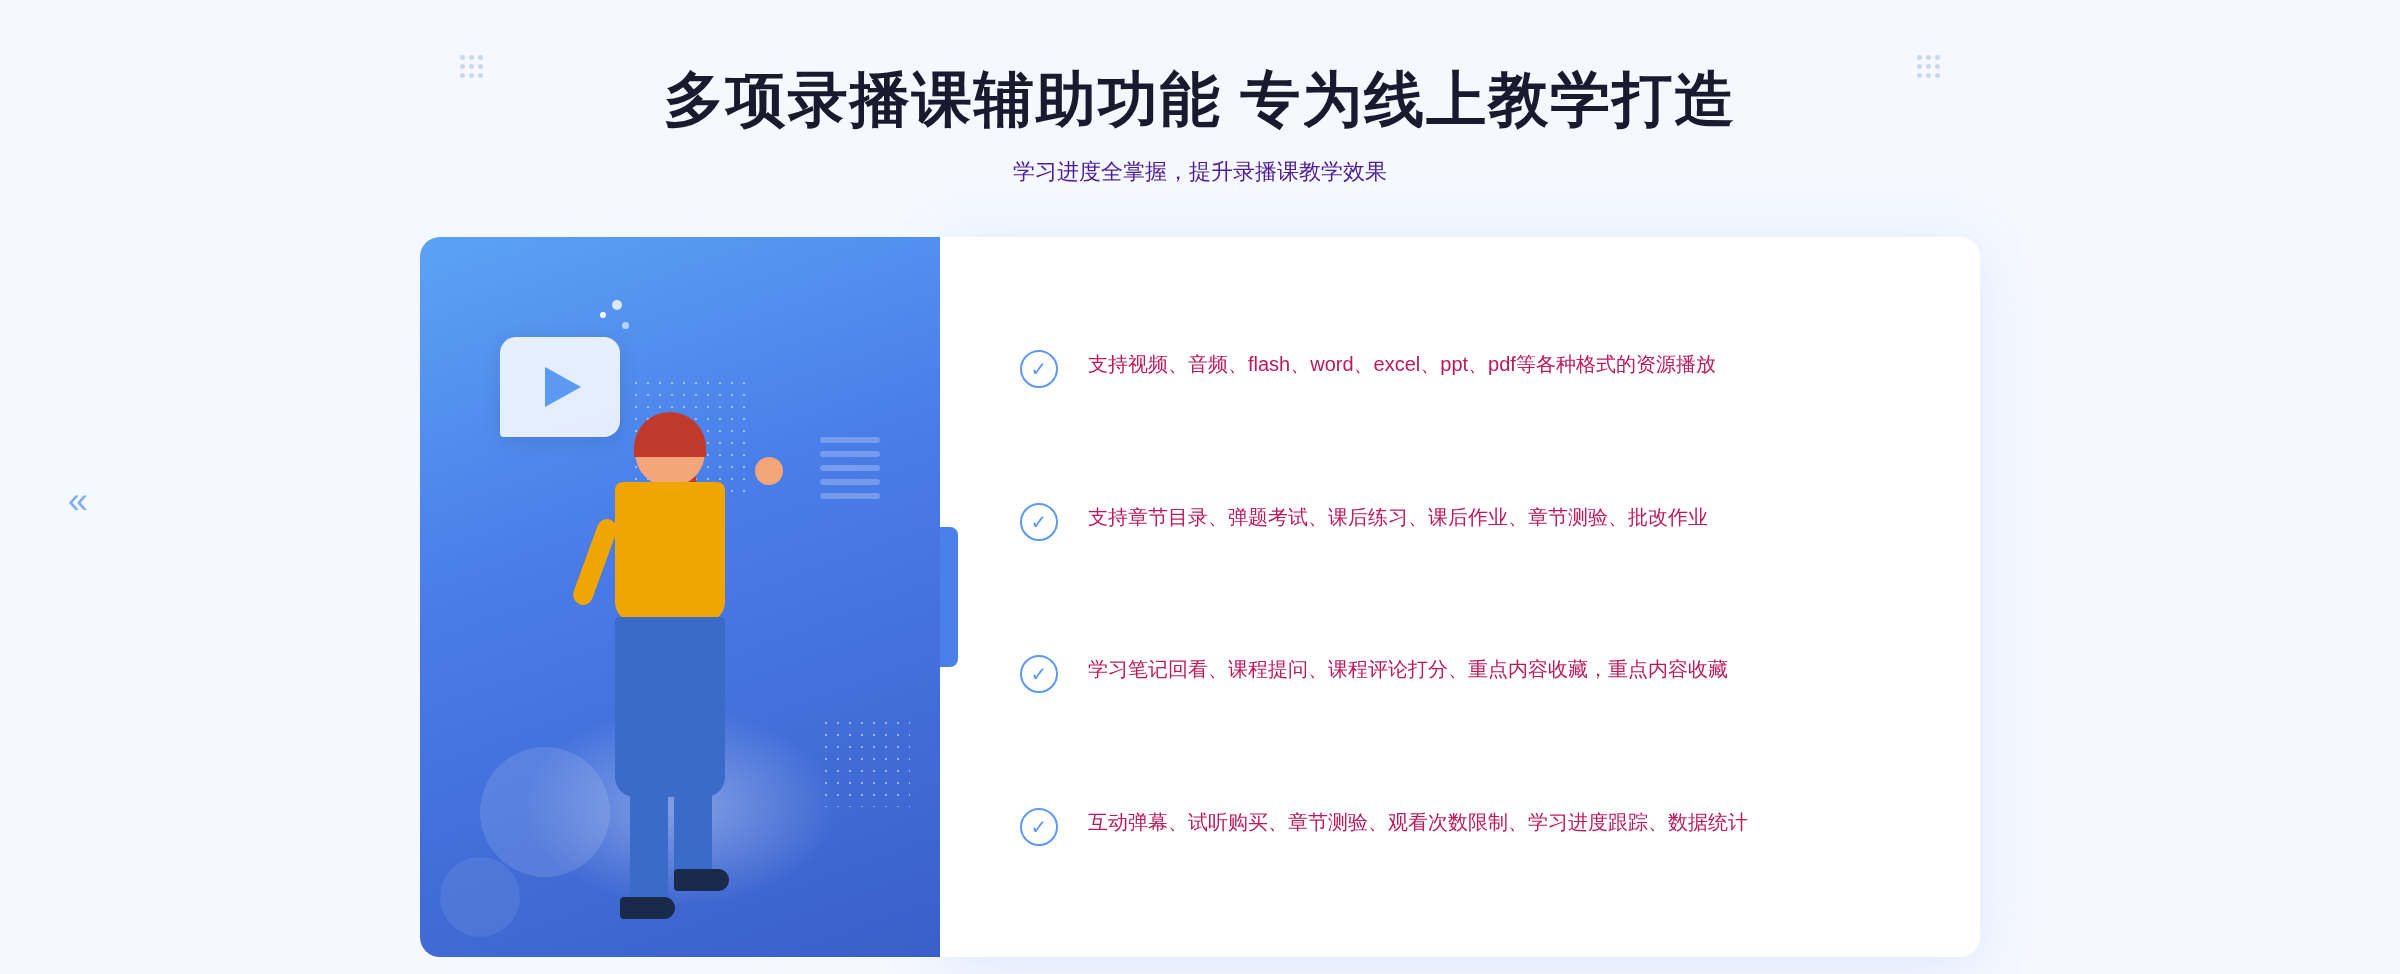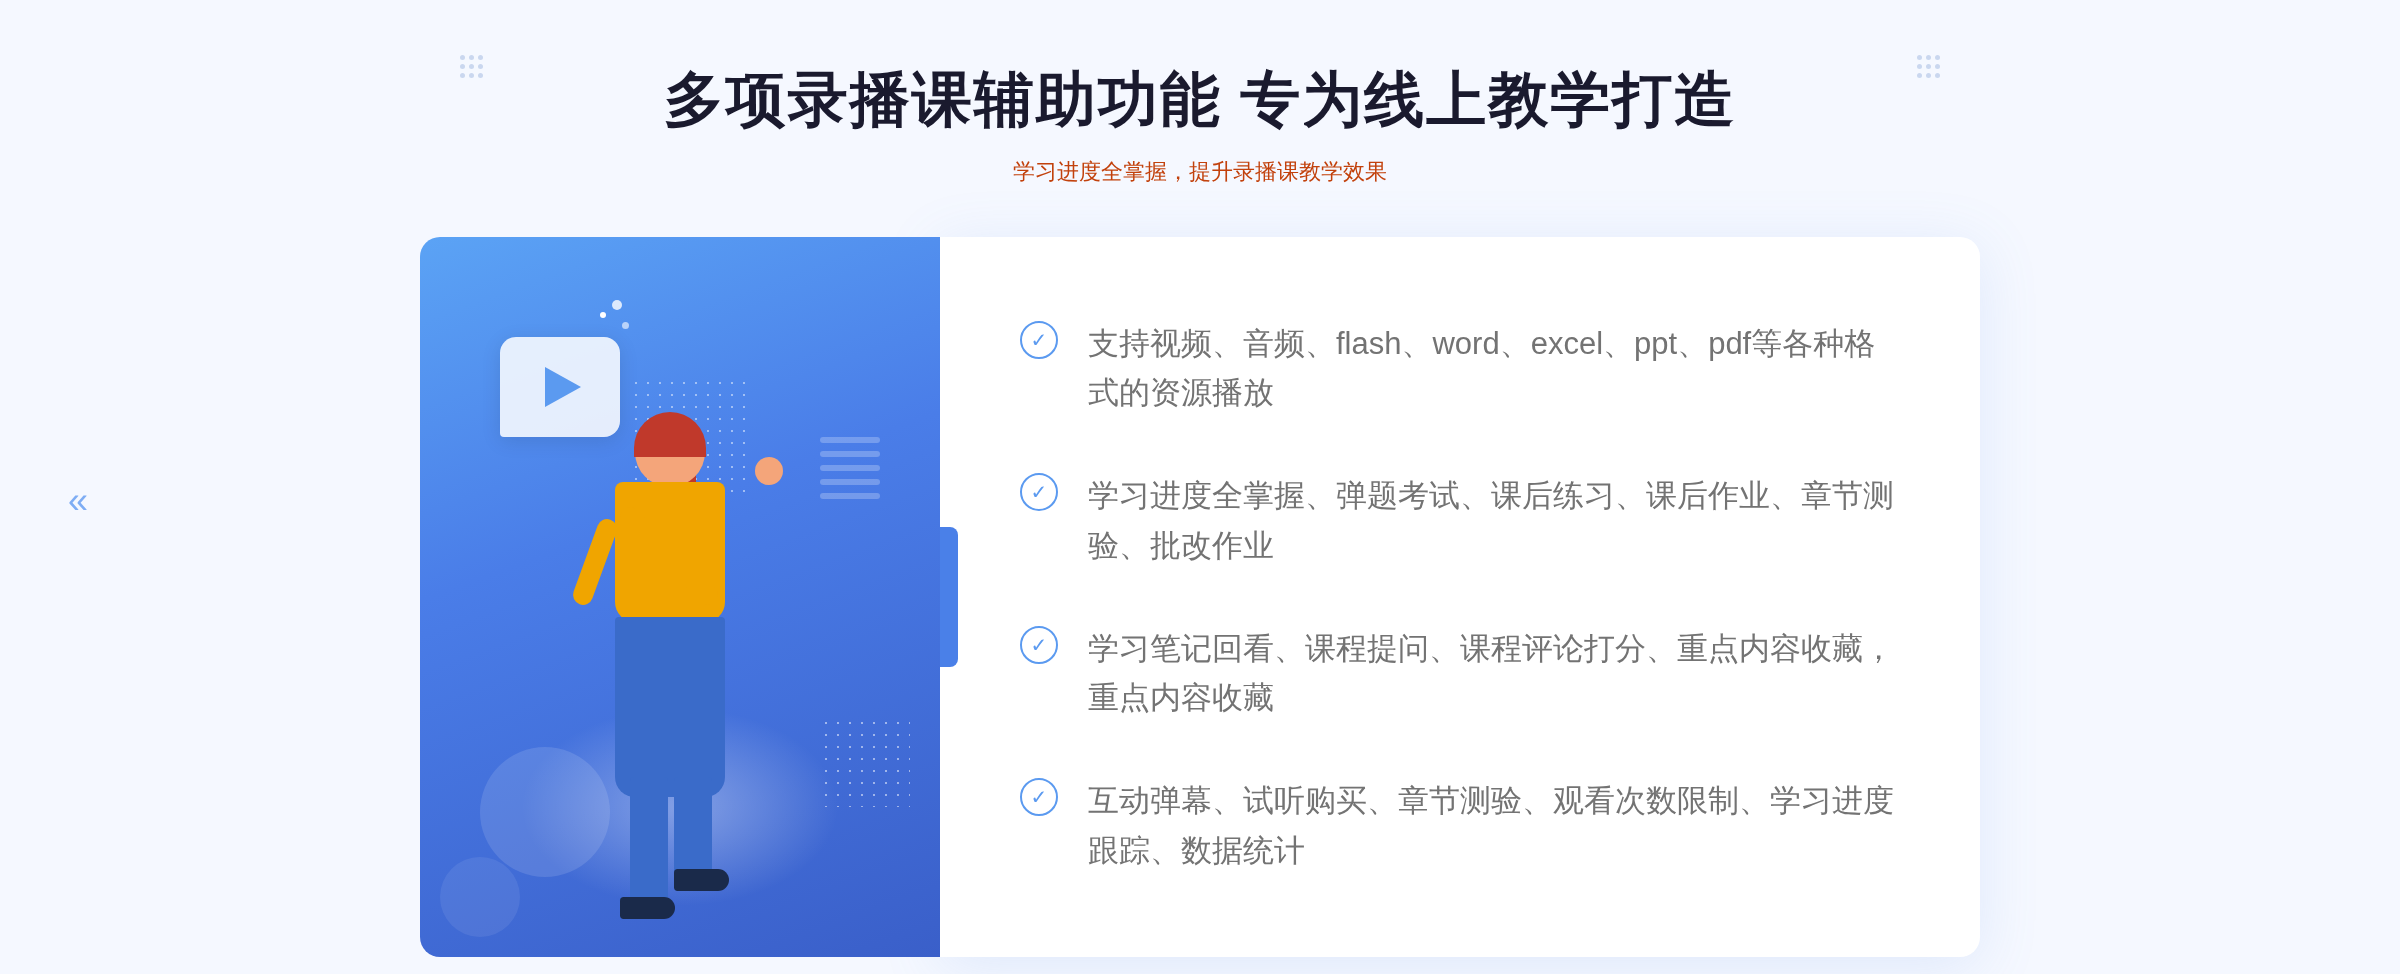--- a/index.html
+++ b/index.html
@@ -94,21 +94,21 @@
     .main-title {
       font-size: 60px;
       font-weight: 700;
       color: #1a1a2e;
       letter-spacing: 2px;
       margin-bottom: 16px;
     }
 
     .sub-title {
       font-size: 22px;
-      color: #c2410c;
+      color: #4c1d95;
       font-weight: 400;
       font-family: Liberation Mono, monospace;
     }
 
     
     .content-area {
       display: flex;
       width: 1560px;
       min-height: 720px;
       position: relative;
@@ -422,22 +422,22 @@
       justify-content: center;
     }
 
     .check-mark {
       color: #5b9af0;
       font-size: 20px;
       line-height: 1;
     }
 
     .feature-text {
-      font-size: 31px;
-      color: #737373;
+      font-size: 20px;
+      color: #be185d;
       line-height: 1.6;
       font-weight: 400;
     }
 
     
     .glow-spot {
       position: absolute;
       bottom: 50px;
       left: 50%;
       transform: translateX(-50%);
@@ -559,21 +559,21 @@
         </div>
         <span class="feature-text">支持视频、音频、flash、word、excel、ppt、pdf等各种格式的资源播放</span>
       </div>
 
       <div class="feature-item">
         <div class="check-icon">
           <div class="check-circle">
             <span class="check-mark">✓</span>
           </div>
         </div>
-        <span class="feature-text">学习进度全掌握、弹题考试、课后练习、课后作业、章节测验、批改作业</span>
+        <span class="feature-text">支持章节目录、弹题考试、课后练习、课后作业、章节测验、批改作业</span>
       </div>
 
       <div class="feature-item">
         <div class="check-icon">
           <div class="check-circle">
             <span class="check-mark">✓</span>
           </div>
         </div>
         <span class="feature-text">学习笔记回看、课程提问、课程评论打分、重点内容收藏，重点内容收藏</span>
       </div>

